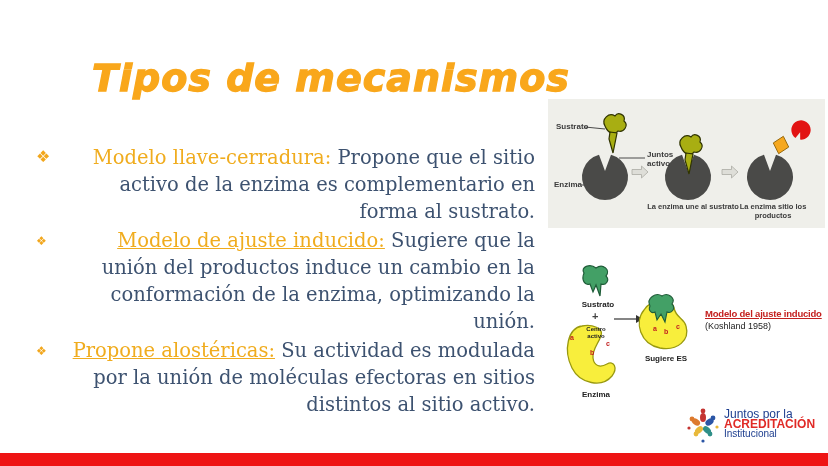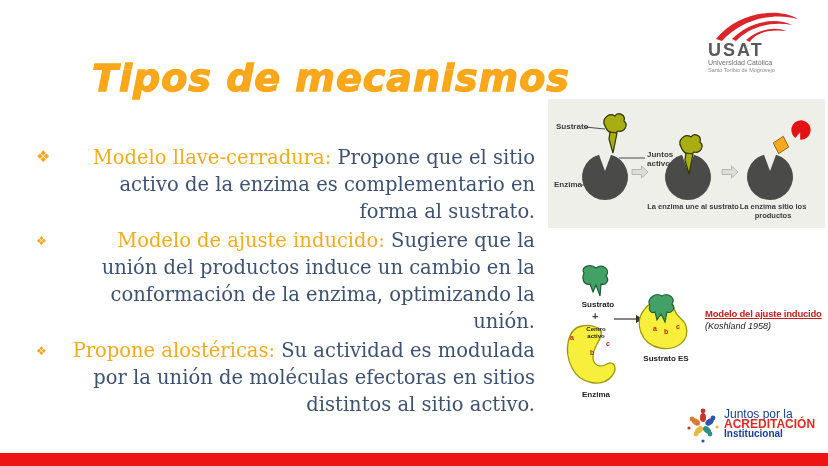--- a/index.html
+++ b/index.html
@@ -20,66 +20,56 @@
 
   
   .bullets{position:absolute;left:30px;top:144px;width:505px;margin:0;padding:0;list-style:none;}
   .bullets li{display:flex;align-items:flex-start;margin:0 0 2px 0;}
   .marker{color:#F2A71D;width:28px;flex:0 0 28px;text-align:left;padding-left:6px;}
   .m1{font-size:16px;line-height:26px;}
   .m2{font-size:12px;line-height:28px;}
   .bullets p{margin:0;font-family:"DejaVu Serif","Liberation Serif",serif;
              font-size:19.5px;line-height:27px;color:#3D5270;text-align:right;}
   .bullets .h{color:#F0AC1E;}
-  .li2 .h,.li3 .h{padding-left:6px;}
+  .li2 .h,.li3 .h{padding-left:6px;text-decoration:underline;}
 
   
   .lockkey{position:absolute;left:548px;top:99px;width:277px;height:129px;background:#EFEFEA;}
   .lockkey .lbl{position:absolute;font-size:8px;font-weight:bold;color:#3b3b3b;line-height:9px;}
   .lockkey .cap{position:absolute;font-size:7.5px;font-weight:bold;color:#3b3b3b;
                 line-height:8.5px;text-align:center;}
 
   
   .inducedfit{position:absolute;left:556px;top:252px;width:272px;height:160px;}
   .inducedfit .lbl{position:absolute;font-size:8px;font-weight:bold;color:#222;text-align:center;line-height:8px;}
   .if-plus{position:absolute;font-size:11px;font-weight:bold;color:#444;}
   .if-centro{position:absolute;font-size:6px;font-weight:bold;color:#222;text-align:center;line-height:7px;}
   .sitechar{position:absolute;font-size:7px;font-weight:bold;color:#C22020;}
   .if-title{position:absolute;font-size:9.5px;font-weight:bold;color:#C4201F;white-space:nowrap;letter-spacing:-0.2px;text-decoration:underline;}
-  .if-subtitle{position:absolute;font-size:9px;color:#222;font-style:italic;}
+  .if-subtitle{position:absolute;font-size:9px;color:#222;}
 
   
   .accred{position:absolute;left:686px;top:404px;display:flex;align-items:center;gap:4px;}
   .accred-text{line-height:10px;}
   .accred-l1{font-size:12px;font-weight:normal;color:#1D3E8F;}
   .accred-l2{font-size:12px;font-weight:bold;color:#E02A26;}
-  .accred-l3{font-size:10px;font-weight:bold;color:#1D3E8F;}
+  .accred-l3{font-size:10px;font-weight:normal;color:#1D3E8F;}
 
   
   .footer-bar{position:absolute;left:0;right:0;bottom:0;height:13px;background:#EE1414;}
 </style>
 </head>
 <body>
 
 <div class="slide">
 
   <div class="title">
     <div>Tipos de mecanismos</div>
   </div>
 
-  <div class="usat">
-    <svg width="96" height="32" viewBox="0 0 96 32">
-      <path d="M 8 29 C 30 2 70 -3 90 9 C 66 2 34 9 14 31 Z" fill="#D9252B"></path>
-      <path d="M 24 29 C 42 11 68 7 84 15 C 63 11 41 17 28 31 Z" fill="#D9252B"></path>
-      <path d="M 38 30 C 50 19 68 16 78 21 C 61 19 47 23 42 32 Z" fill="#D9252B"></path>
-    </svg>
-    <div class="usat-acronym">USAT</div>
-    <div class="usat-name">Universidad Católica</div>
-    <div class="usat-subname">Santo Toribio de Mogrovejo</div>
-  </div>
 
   <ul class="bullets">
     <li class="li1">
       <span class="marker m1">❖</span>
       <p><span class="h">Modelo llave-cerradura:</span>
         <span class="b">Propone que el sitio activo de la enzima es complementario en forma al sustrato.</span></p>
     </li>
     <li class="li2">
       <span class="marker m2">❖</span>
       <p><span class="h">Modelo de ajuste inducido:</span>
@@ -144,21 +134,21 @@
     <div class="lbl" style="left:22px;top:49px;width:40px;">Sustrato</div>
     <div class="if-plus" style="left:36px;top:58px;">+</div>
     <div class="if-centro" style="left:24px;top:74px;width:32px;">Centro activo</div>
     <span class="sitechar" style="left:14px;top:82px;">a</span>
     <span class="sitechar" style="left:34px;top:97px;">b</span>
     <span class="sitechar" style="left:50px;top:88px;">c</span>
     <span class="sitechar" style="left:97px;top:73px;">a</span>
     <span class="sitechar" style="left:108px;top:76px;">b</span>
     <span class="sitechar" style="left:120px;top:71px;">c</span>
     <div class="lbl" style="left:22px;top:139px;width:36px;">Enzima</div>
-    <div class="lbl" style="left:84px;top:103px;width:52px;">Sustrato ES</div>
+    <div class="lbl" style="left:84px;top:103px;width:52px;">Sugiere ES</div>
     <div class="if-title" style="left:149px;top:56px;">Modelo del ajuste inducido</div>
     <div class="if-subtitle" style="left:149px;top:69px;">(Koshland 1958)</div>
   </div>
 
   <div class="accred">
     <svg width="34" height="40" viewBox="0 0 34 40">
       <circle cx="17" cy="7" r="2.4" fill="#C43431"></circle>
         <ellipse cx="17" cy="13.5" rx="3" ry="4.5" fill="#C43431"></ellipse>
       <circle cx="27" cy="14" r="2.4" fill="#2B55A5"></circle>
         <ellipse cx="23.5" cy="18" rx="3" ry="4.5" transform="rotate(55 23.5 18)" fill="#2B55A5"></ellipse>

